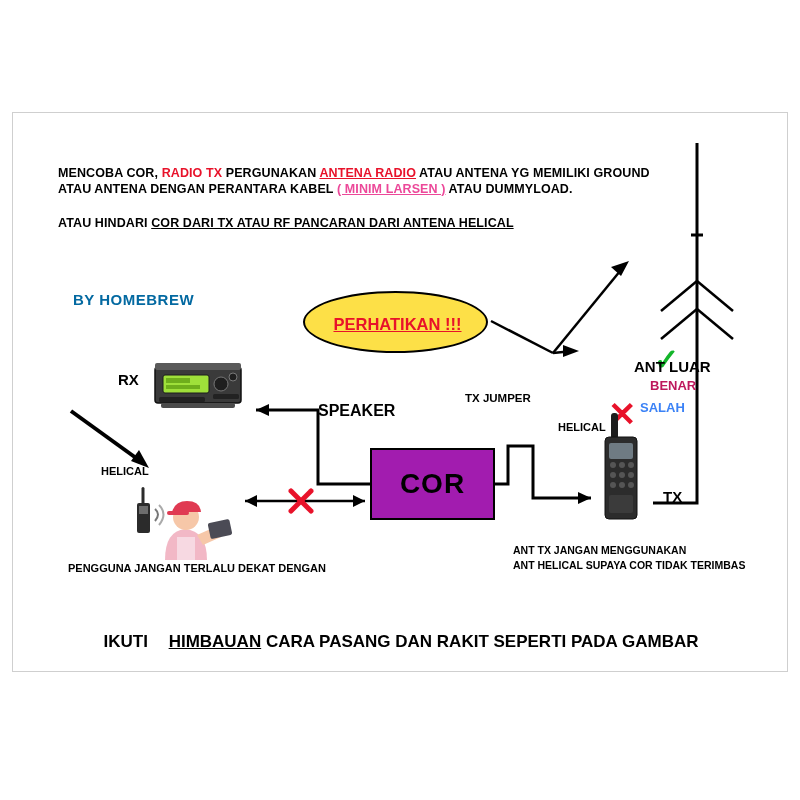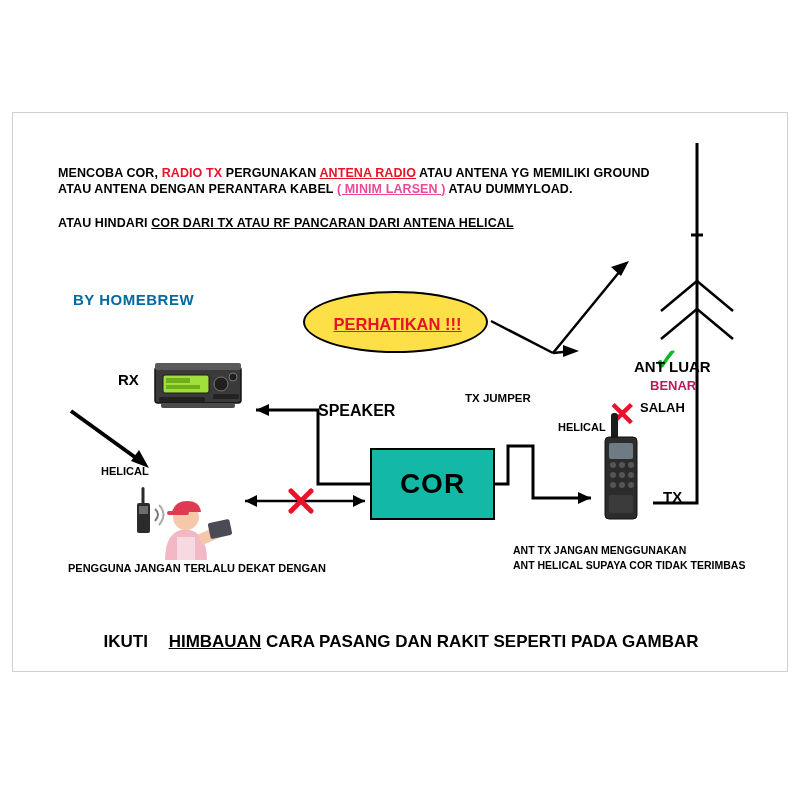--- a/index.html
+++ b/index.html
@@ -89,21 +89,21 @@
     color: #e8122a;
     text-decoration: underline;
   }
 
   
   #label-rx { left: 105px; top: 258px; font-size: 15px; }
   #label-speaker { left: 305px; top: 288px; font-size: 16px; }
   #label-txjumper { left: 452px; top: 278px; font-size: 11.5px; }
   #label-helical-left { left: 88px; top: 352px; font-size: 11px; }
   #label-helical-right { left: 545px; top: 308px; font-size: 11px; }
-  #label-salah { left: 627px; top: 287px; font-size: 13px; color: #000000; }
+  #label-salah { left: 627px; top: 287px; font-size: 13px; color: #3b82f6; }
   #label-benar { left: 637px; top: 265px; font-size: 13px; color: #be185d; }
   #label-antluar { left: 621px; top: 245px; font-size: 15px; }
   #label-tx { left: 650px; top: 375px; font-size: 15px; }
   #note-left {
     left: 55px; top: 448px; font-size: 11px; line-height: 1.45;
     text-align: center;
   }
   #note-right {
     left: 500px; top: 430px; font-size: 10.5px; line-height: 1.45;
   }
@@ -113,21 +113,21 @@
   }
 
   
   #cor-box {
     position: absolute;
     left: 357px;
     top: 335px;
     width: 125px;
     height: 72px;
     border: 2px solid #000;
-    background: #14b8a6;
+    background: #a21caf;
     box-sizing: border-box;
     display: flex;
     align-items: center;
     justify-content: center;
   }
   #cor-label { font-size: 28px; font-weight: bold; letter-spacing: 1px; }
 
   
   #wires {
     position: absolute;

